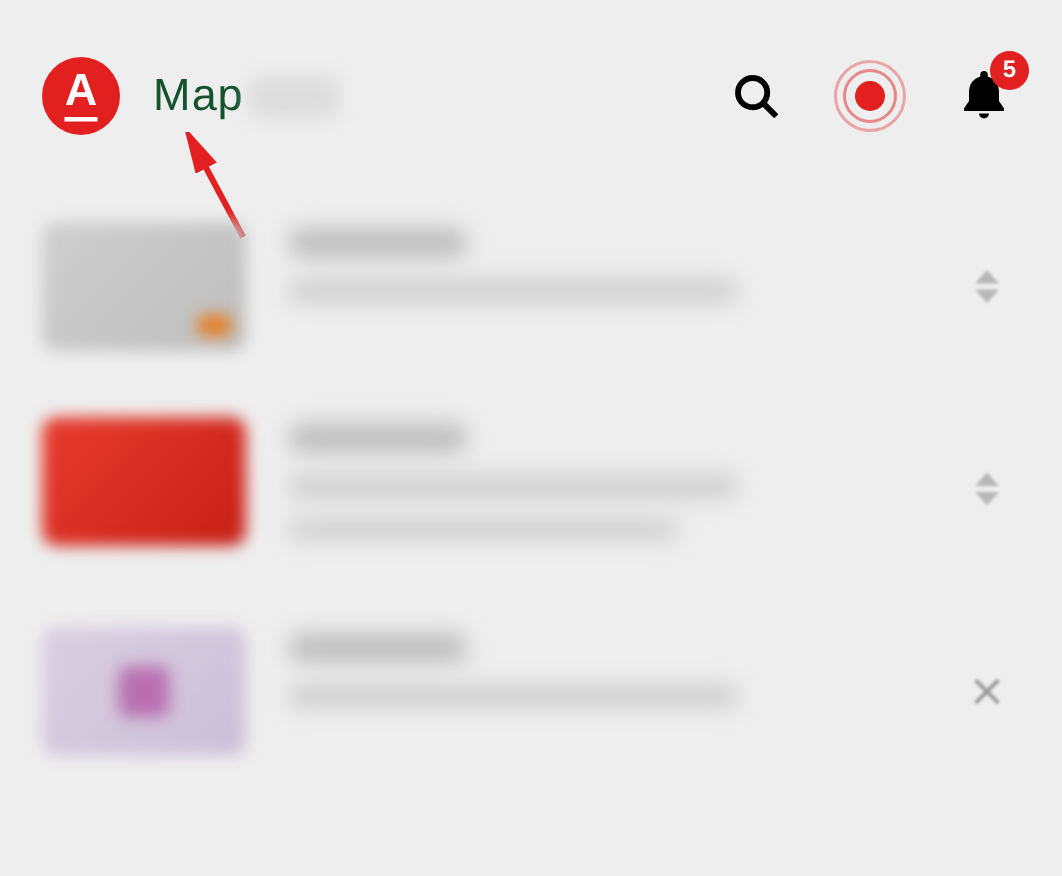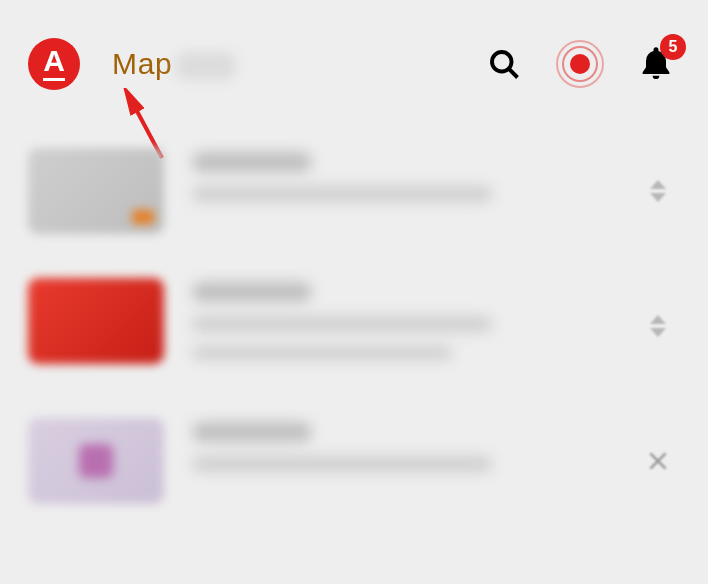--- a/index.html
+++ b/index.html
@@ -28,23 +28,23 @@
     align-items: center;
     justify-content: center;
     color: #fff;
     font-weight: 700;
     font-size: 30px;
     font-family: Arial, sans-serif;
     flex: 0 0 auto;
   }
   .logo span { border-bottom: 3px solid #fff; line-height: 0.95; padding-bottom:2px;}
   .title {
-    margin-left: 32px;
+    margin-left: 22px;
     font-size: 30px;
-    color: #a16207;
+    color: #14532d;
     letter-spacing: 0.5px;
   }
   .title-blur {
     display:inline-block;
     width:60px; height:28px;
     background:#dcdcdc;
     border-radius:10px;
     filter: blur(6px);
     vertical-align: middle;
     margin-left:4px;

